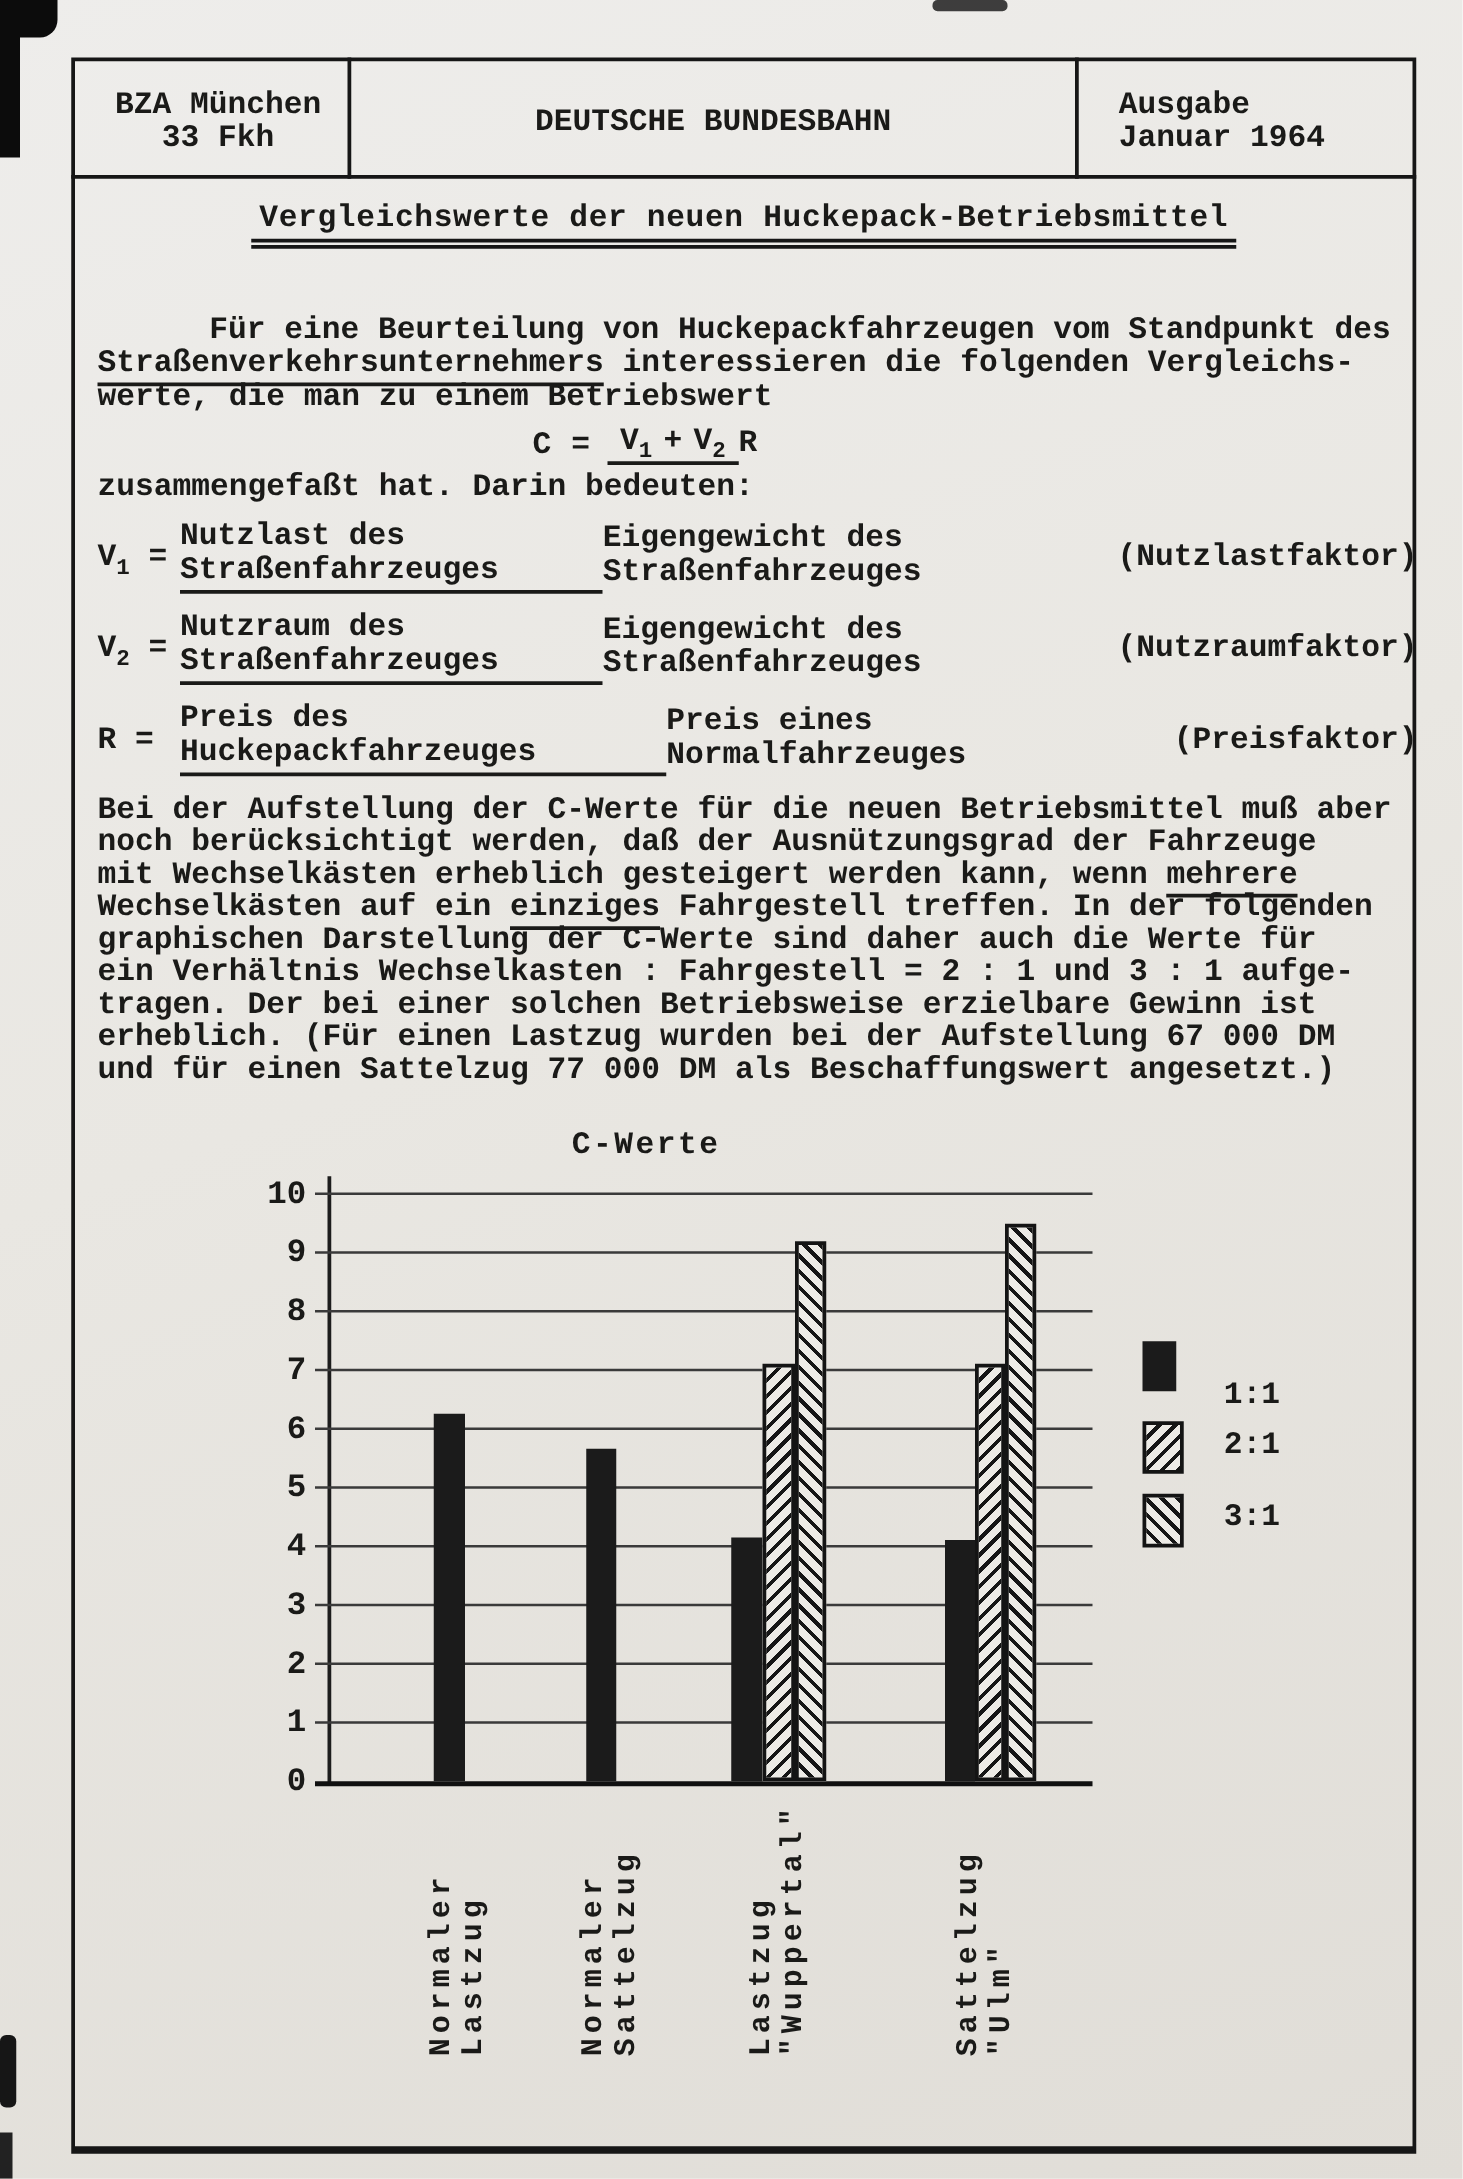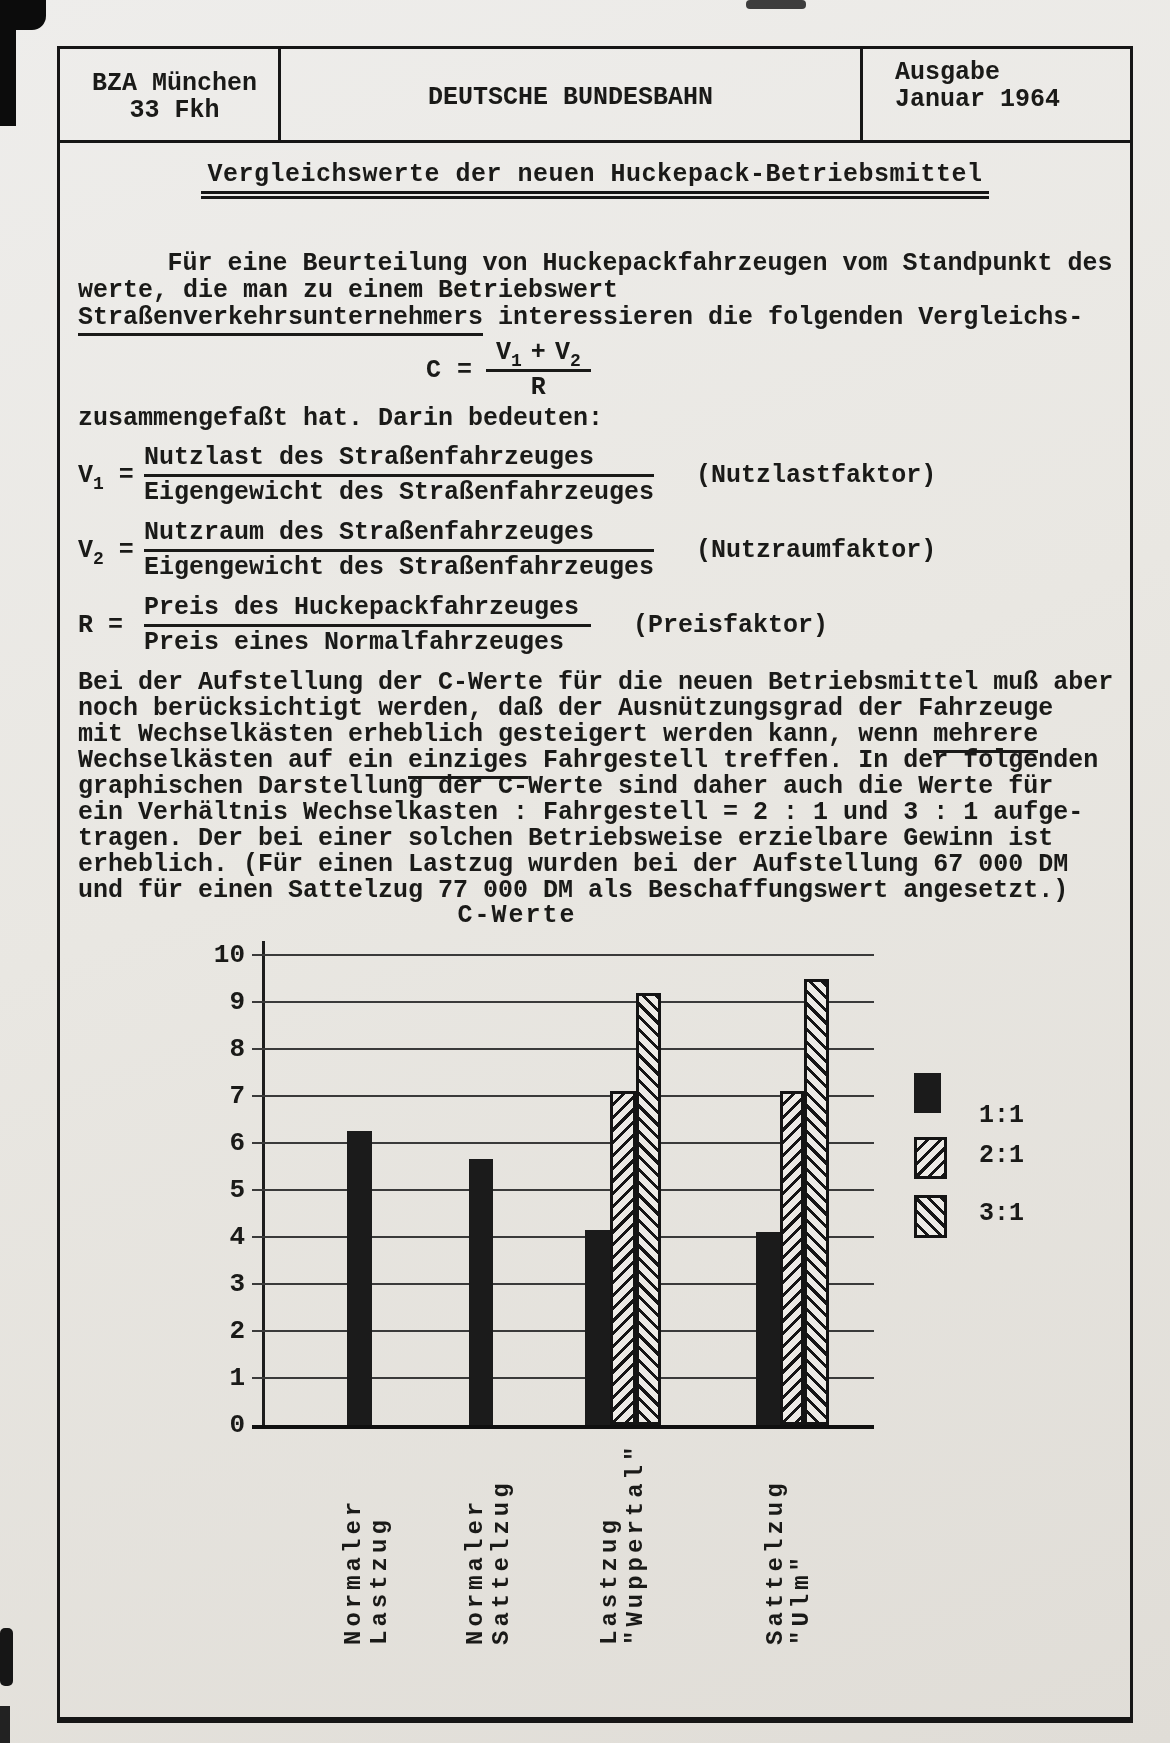--- a/index.html
+++ b/index.html
@@ -21,35 +21,35 @@
     position:absolute; left:57px; top:46px; width:1076px; height:1677px;
     box-sizing:border-box; border:3px solid #161616; border-bottom-width:6px;
   }
   .hdr-divider { position:absolute; top:46px; width:3px; height:97px; background:#161616; }
   .hdr-divider.d1 { left:278px; } .hdr-divider.d2 { left:860px; }
   .hdr-bottom { position:absolute; left:57px; top:140px; width:1076px; height:3px; background:#161616; }
 
   .hdr-text { position:absolute; font-size:25px; line-height:27px; white-space:pre; }
   .hdr-left { left:57px; top:70px; width:235px; text-align:center; }
   .hdr-center { left:281px; top:84px; width:579px; text-align:center; }
-  .hdr-right { left:895px; top:59px; text-align:left; }
+  .hdr-right { left:895px; top:70px; text-align:left; }
 
   .doc-title-row { position:absolute; left:57px; top:160px; width:1076px; text-align:center; font-size:25px; }
   .doc-title-row span { border-bottom:8px double #161616; padding:0 6px 2px 6px; letter-spacing:.5px; }
 
   .text-col { position:absolute; left:78px; top:250px; width:1056px; font-size:25px; }
   .text-col .line { line-height:27px; white-space:pre-wrap; }
   .indent1 { text-indent:68px;text-align:center; }
   .u { border-bottom:3px solid #1a1a18; padding-bottom:1px; }
 
   sub { font-size:0.72em; vertical-align:-0.38em; line-height:0; }
 
   .formula { margin:8px 0 4px 348px; display:flex; align-items:center; }
   .f-eq { margin:0 14px 0 16px; }
-  .frac { display:inline-flex; flex-direction:column; }
+  .frac { display:inline-flex; }
   .frac-top { border-bottom:3px solid #1a1a18; padding:0 12px 3px 0; line-height:27px; }
   .frac-bottom { line-height:27px; padding-top:2px; }
   .formula .frac-top { text-align:center; padding:0 10px 3px 10px; }
   .formula .frac-bottom { text-align:center; }
   .f-plus { margin:0 9px; }
 
   .after-formula { line-height:27px; margin-bottom:12px; }
 
   .def-row { display:flex; align-items:center; margin-bottom:13px; }
   .def-sym { width:66px; flex:none; }
@@ -101,22 +101,22 @@
   <div class="hdr-text hdr-right"><span>Ausgabe</span>
 <span>Januar 1964</span></div>
 
   <div class="doc-title-row">
     <span>Vergleichswerte der neuen Huckepack-Betriebsmittel</span>
   </div>
 
   <div class="text-col">
 
     <div class="line indent1"><span>Für eine Beurteilung von Huckepackfahrzeugen vom Standpunkt des</span></div>
+    <div class="line"><span class="u">Straßenverkehrsunternehmers</span><span> interessieren die folgenden Vergleichs-</span></div>
     <div class="line"><span>werte, die man zu einem Betriebswert</span></div>
-    <div class="line"><span class="u">Straßenverkehrsunternehmers</span><span> interessieren die folgenden Vergleichs-</span></div>
 
     <div class="formula">
       <span>C</span>
       <span class="f-eq">=</span>
       <span class="frac">
         <span class="frac-top"><span>V</span><sub>1</sub><span class="f-plus">+</span><span>V</span><sub>2</sub></span>
         <span class="frac-bottom">R</span>
       </span>
     </div>
 

